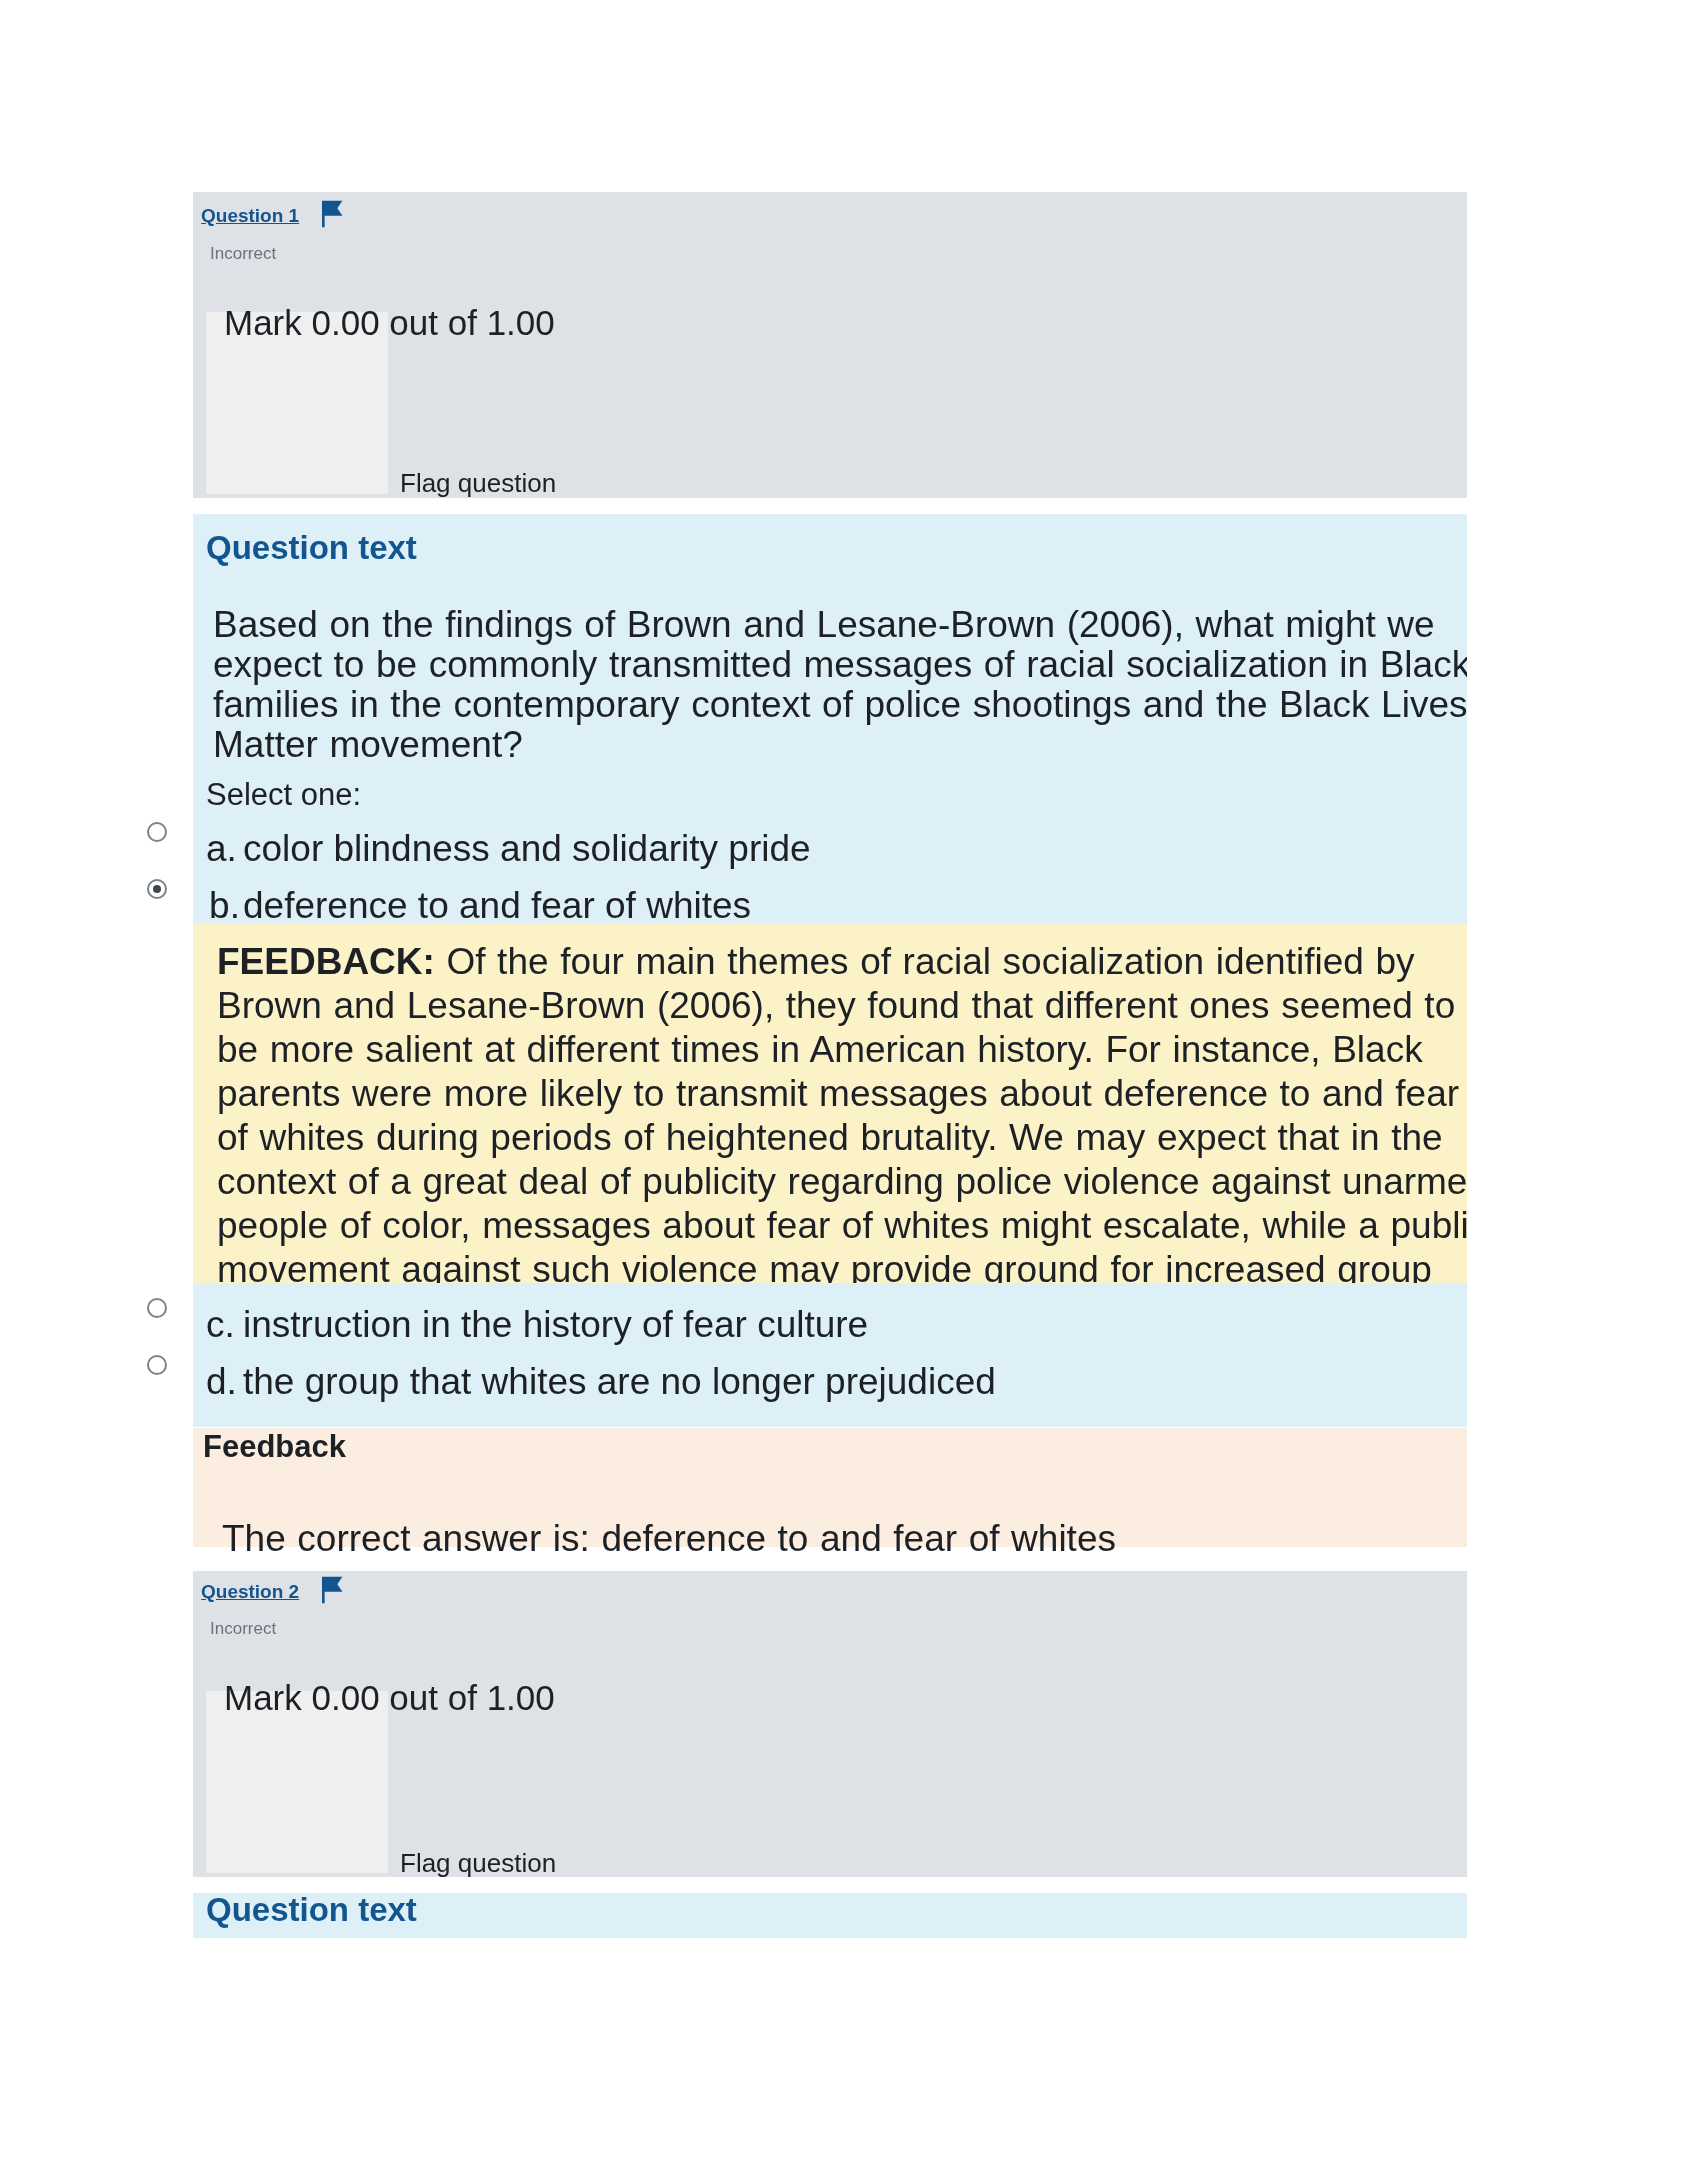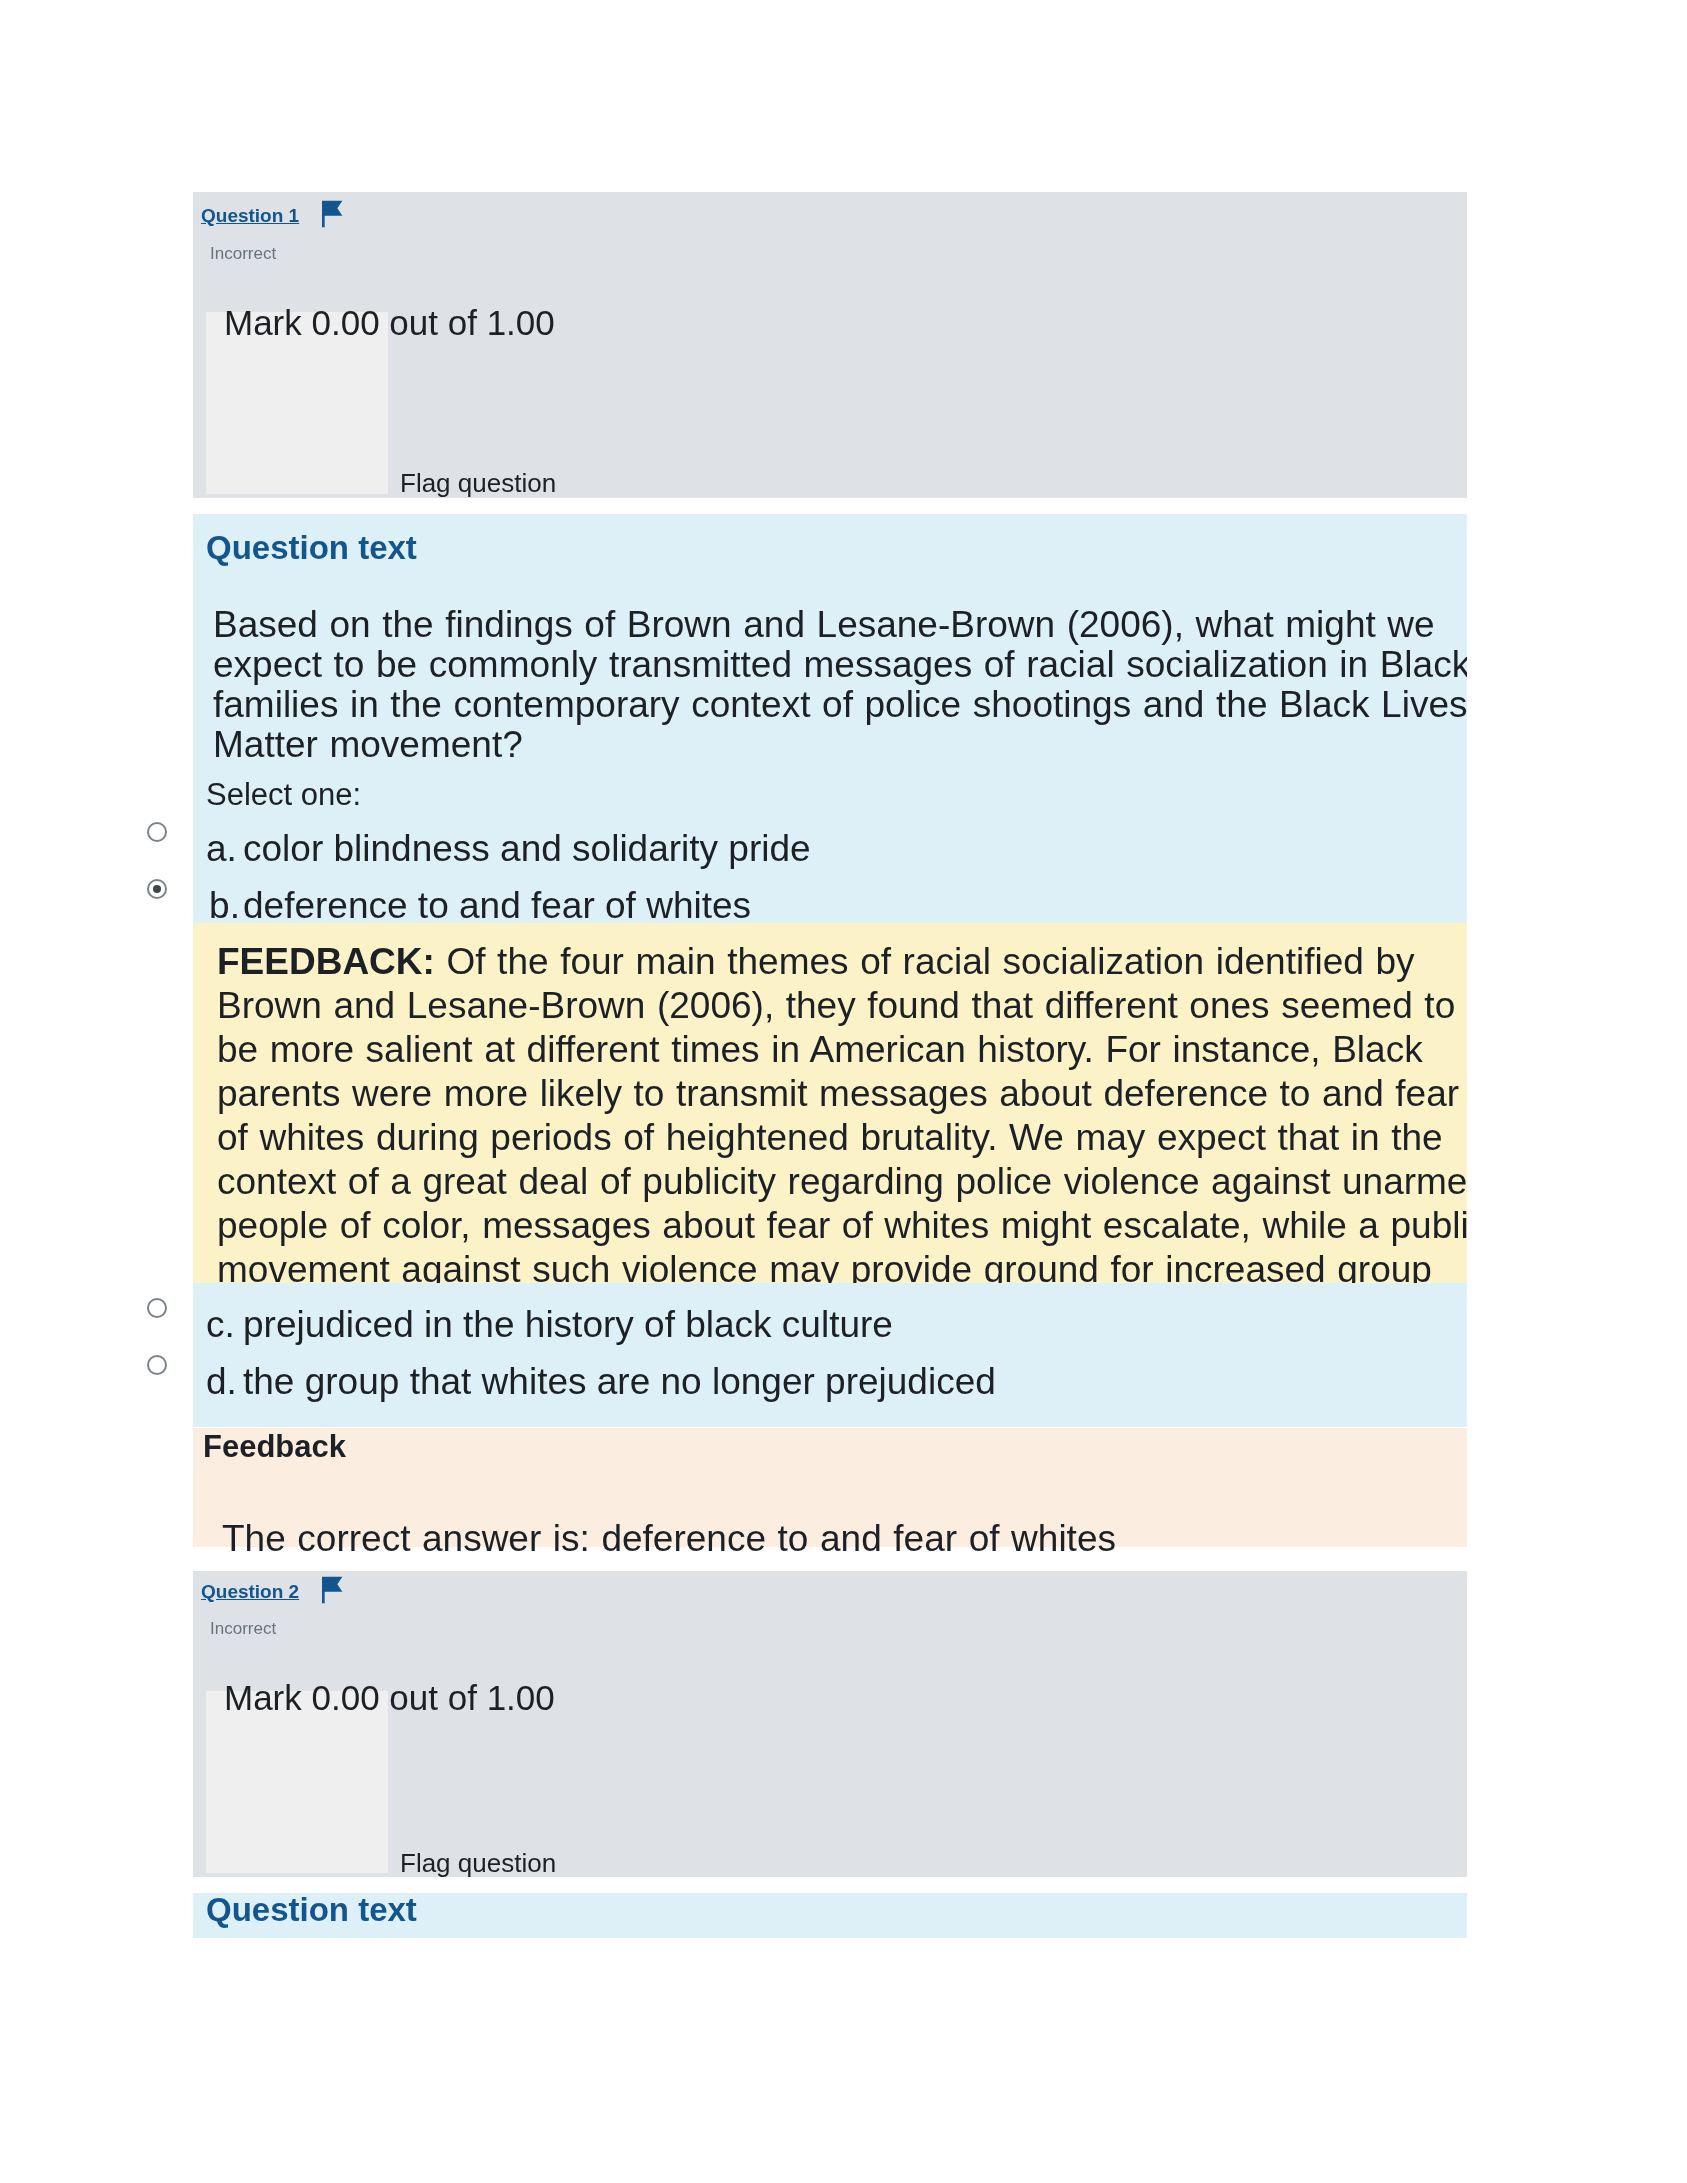--- a/index.html
+++ b/index.html
@@ -73,21 +73,21 @@
       </div>
     </div>
 
     <div class="band yellow" style="top:923px;height:361px;"></div>
     <p class="fbpara" style="left:201px;top:924px;width:1277px;"><b>FEEDBACK:</b> <span>Of the four main themes of racial socialization identified by Brown and Lesane-Brown (2006), they found that different ones seemed to be more salient at different times in American history. For instance, Black parents were more likely to transmit messages about deference to and fear of whites during periods of heightened brutality. We may expect that in the context of a great deal of publicity regarding police violence against unarmed people of color, messages about fear of whites might escalate, while a public movement against such violence may provide ground for increased group solidarity and pride.</span></p>
 
     <div class="band blue" style="top:1283px;height:144px;"></div>
     <div>
       <span class="radio" style="left:147px;top:1298px;"></span>
       <div class="ansline" style="left:206px;top:1305px;">
-        <span class="ansletter">c.</span><span>prejudiced in the history of black culture</span>
+        <span class="ansletter">c.</span><span>instruction in the history of fear culture</span>
       </div>
     </div>
     <div>
       <span class="radio" style="left:147px;top:1355px;"></span>
       <div class="ansline" style="left:206px;top:1362px;">
         <span class="ansletter">d.</span><span>the group that whites are no longer prejudiced</span>
       </div>
     </div>
 
     <div class="band orange" style="top:1428px;height:119px;"></div>

